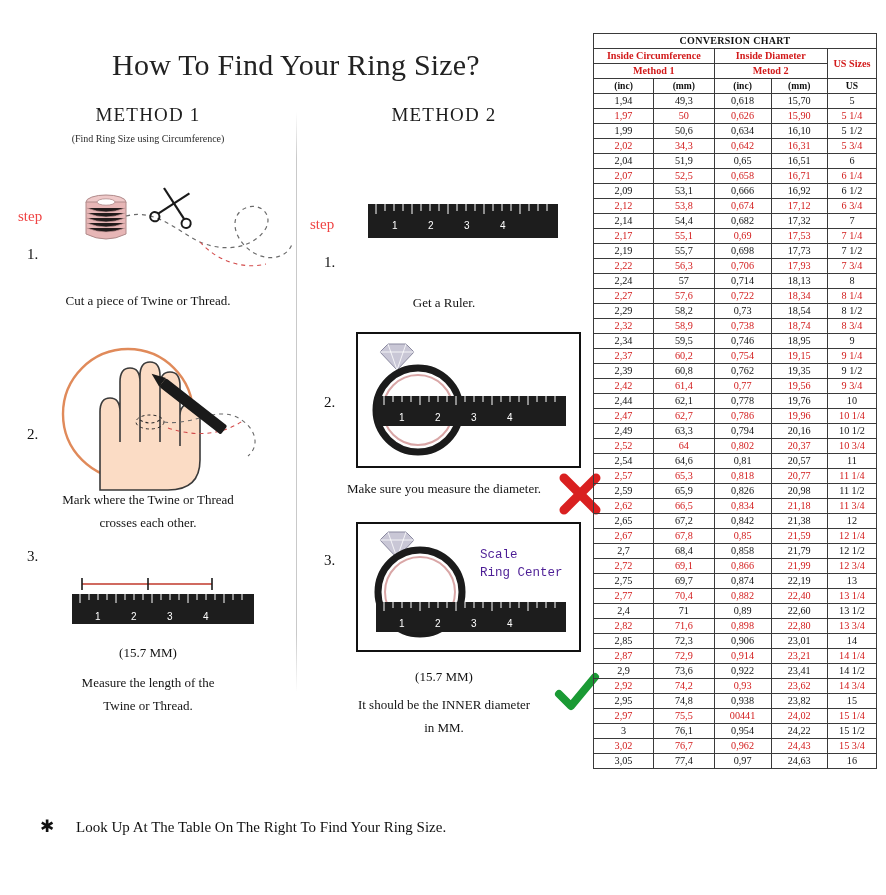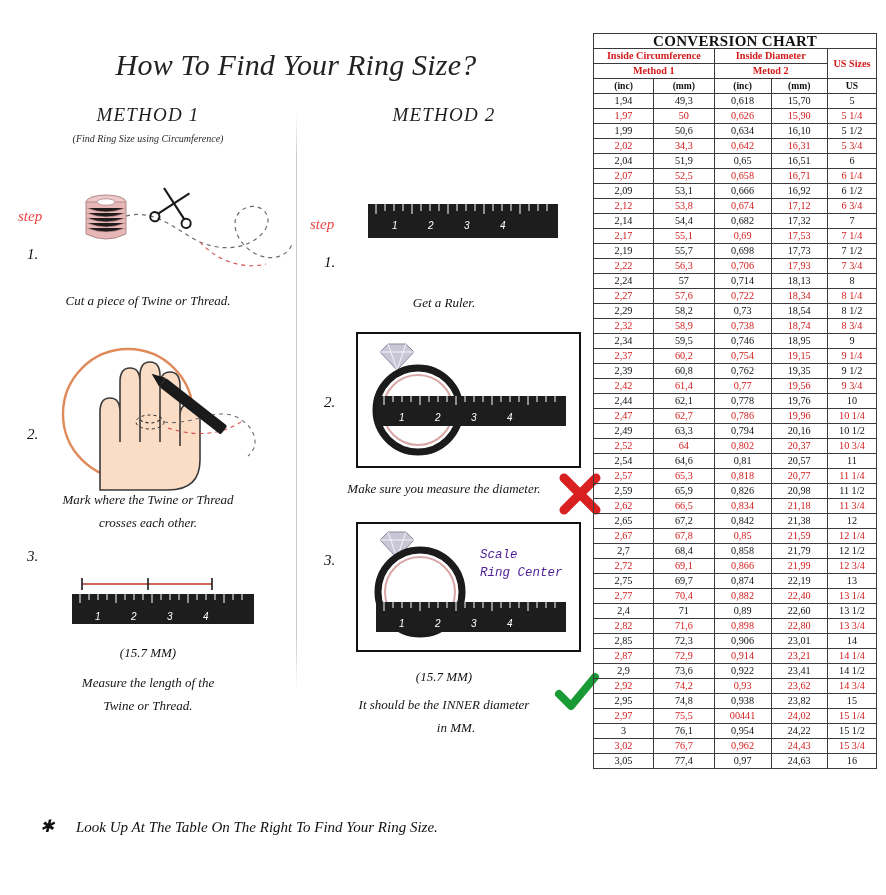--- a/index.html
+++ b/index.html
@@ -9,21 +9,21 @@
     background: #ffffff;
     font-family: "Liberation Serif", serif;
     color: #1a1a1a;
     position: relative;
     overflow: hidden;
   }
   .page { position: relative; width: 886px; height: 895px; }
 
   
   .main {
-    position: absolute; left: 0; top: 0; width: 592px; height: 779px; font-style: italic;
+    position: absolute; left: 0; top: 0; width: 592px; height: 779px;
   }
   .title {
     text-align: center;
     font-size: 30px;
     font-family: "Liberation Serif", serif;
     color: #222;
     margin-top: 48px;
     letter-spacing: 0.2px;
   }
 
@@ -104,21 +104,21 @@
   }
   table.conv th, table.conv td {
     border: 1px solid #3a3a3a;
     text-align: center;
     padding: 0;
     height: 14px;
     line-height: 14px;
     white-space: nowrap;
   }
   .conv-title {
-    font-size: 15px;
+    font-size: 10px;
     font-weight: bold;
     letter-spacing: .3px;
     height: 16px; line-height:16px;
     color:#111;
   }
   .hdr-red {
     color: #d21a1a;
     font-weight: bold;
     font-size: 10.2px;
     height: 15px; line-height: 15px;
@@ -385,21 +385,21 @@
         </div>
 
         <div style="position:absolute; left:258px; top:568px;">
           <svg width="46" height="42" viewBox="0 0 46 42">
             <path d="M5 22 L17 34 L41 5" stroke="#1a9a34" stroke-width="8" fill="none" stroke-linecap="round" stroke-linejoin="round"></path>
           </svg>
         </div>
 
         <div class="cap" style="position:absolute; left:0; top:564px; width:296px;">(15.7 MM)</div>
         <div class="cap" style="position:absolute; left:0; top:592px; width:296px;">It should be the INNER diameter</div>
-        <div class="cap" style="position:absolute; left:12px; top:615px; width:296px;">in MM.</div>
+        <div class="cap" style="position:absolute; left:0; top:615px; width:296px;">in MM.</div>
       </div>
     </div>
 
     <div class="footer-note">
       <span class="star">✱</span>
       <span>Look Up  At The Table On The Right To Find Your Ring Size.</span>
     </div>
   </div>
 
   <div class="table-wrap">

